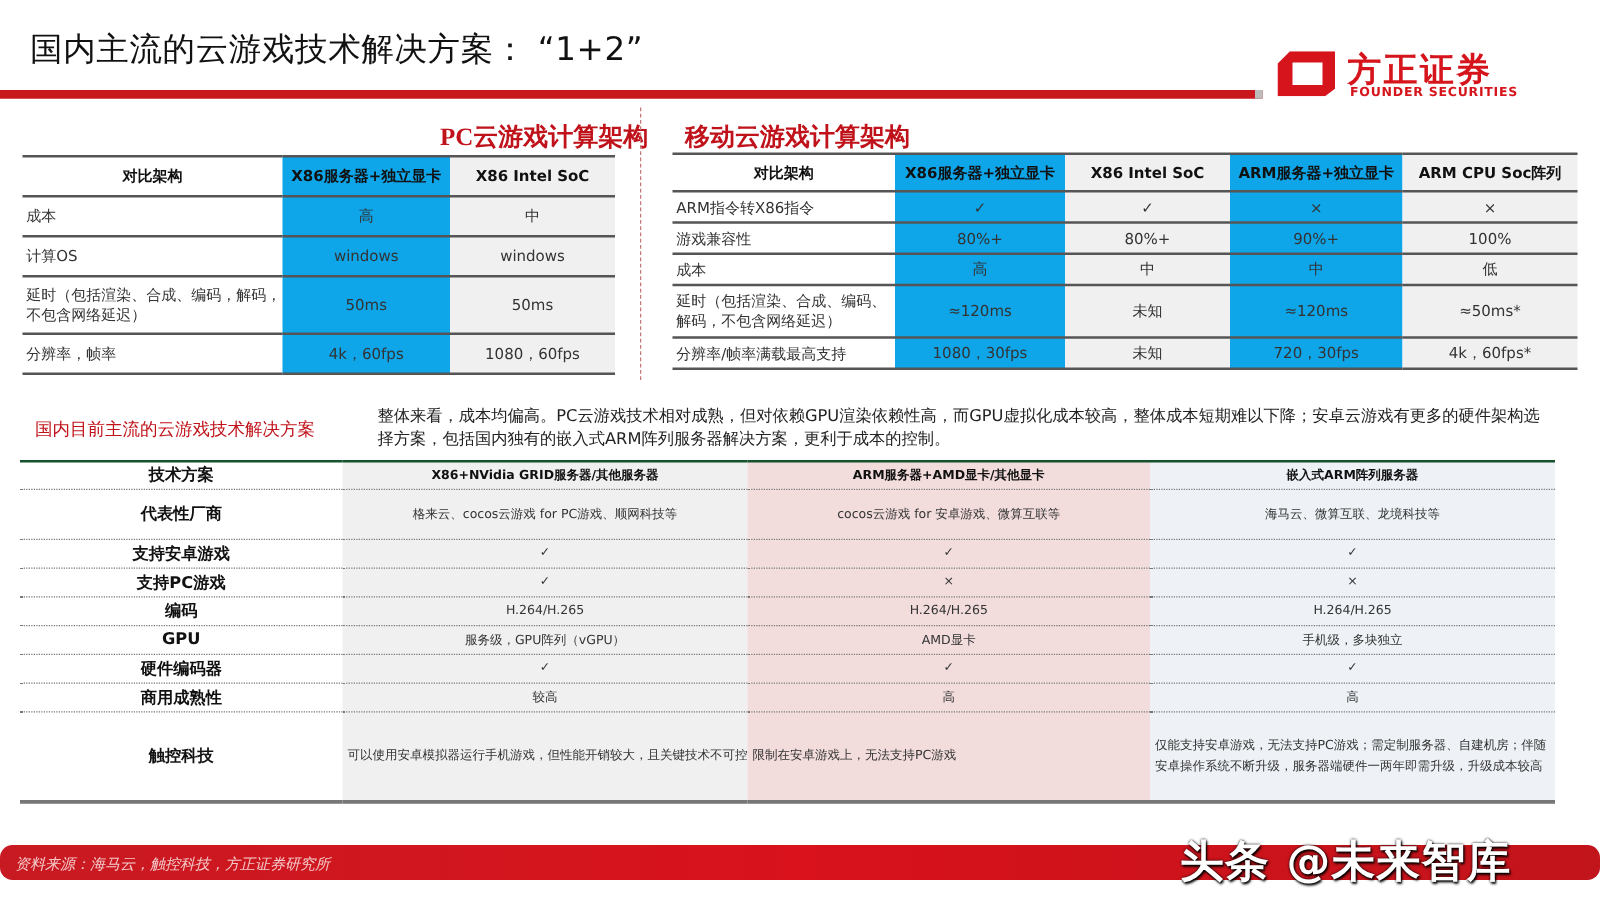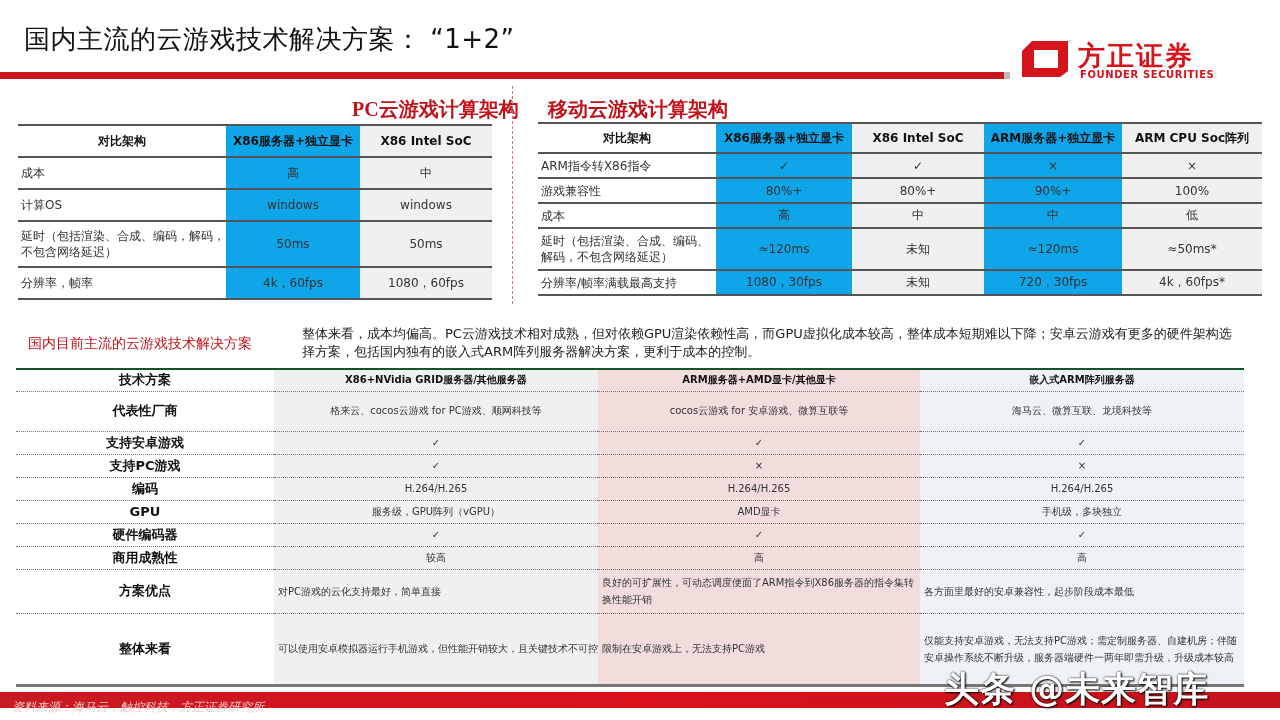--- a/index.html
+++ b/index.html
@@ -53,21 +53,21 @@
   .t-main tr.r-hd td { height: 22px; }
   .t-main tr.r-md td { height: 40px; }
   .t-main tr.r-lg td { height: 44px; }
   .t-main tr.r-xl td { height: 72px; }
   .t-main tr.last td { border-bottom: 3px solid #777; }
   .t-main td.left { text-align: left; padding-left: 4px; line-height: 17px; }
   .m-gray { background: #f0f0f0; }
   .m-pink { background: #f2dcdc; }
   .m-blue { background: #eef2f6; }
 
-  .footer { position: absolute; left: 0; top: 692px; width: 1280px; height: 16px; background: linear-gradient(90deg, #c81a22 0%, #d9121c 50%, #c2141b 100%); }
+  .footer { position: absolute; left: 0; top: 676px; width: 1280px; height: 28px; background: linear-gradient(90deg, #c81a22 0%, #d9121c 50%, #c2141b 100%); border-radius: 10px; }
   .footer-text { position: absolute; left: 12px; top: 7px; font-size: 12px; font-style: italic; color: #f4c9c9; }
   .watermark { position: absolute; left: 944px; top: 666px; font-size: 35px; color: #fff; font-weight: 700; text-shadow: 0 0 2px #000, 1px 1px 2px #000; letter-spacing: 1px; }
 </style>
 </head>
 <body>
 
 <div class="title">国内主流的云游戏技术解决方案：  “1+2”</div>
 <div class="top-bar"></div>
 <div class="top-bar-end"></div>
 
@@ -225,28 +225,22 @@
     <td class="m-gray">✓</td>
     <td class="m-pink">✓</td>
     <td class="m-blue">✓</td>
   </tr>
   <tr class="r-sm">
     <td class="lbl">商用成熟性</td>
     <td class="m-gray">较高</td>
     <td class="m-pink">高</td>
     <td class="m-blue">高</td>
   </tr>
-  <tr class="r-lg">
-    <td class="lbl">方案优点</td>
-    <td class="m-gray left">对PC游戏的云化支持最好，简单直接</td>
-    <td class="m-pink left">良好的可扩展性，可动态调度便面了ARM指令到X86服务器的指令集转换性能开销</td>
-    <td class="m-blue left">各方面里最好的安卓兼容性，起步阶段成本最低</td>
-  </tr>
   <tr class="r-xl last">
-    <td class="lbl">整体来看</td>
+    <td class="lbl">触控科技</td>
     <td class="m-gray left">可以使用安卓模拟器运行手机游戏，但性能开销较大，且关键技术不可控</td>
     <td class="m-pink left">限制在安卓游戏上，无法支持PC游戏</td>
     <td class="m-blue left">仅能支持安卓游戏，无法支持PC游戏；需定制服务器、自建机房；伴随安卓操作系统不断升级，服务器端硬件一两年即需升级，升级成本较高</td>
   </tr>
 </tbody>
   </table>
 
 <div class="footer">
   <div class="footer-text">资料来源：海马云，触控科技，方正证券研究所</div>
 </div>

